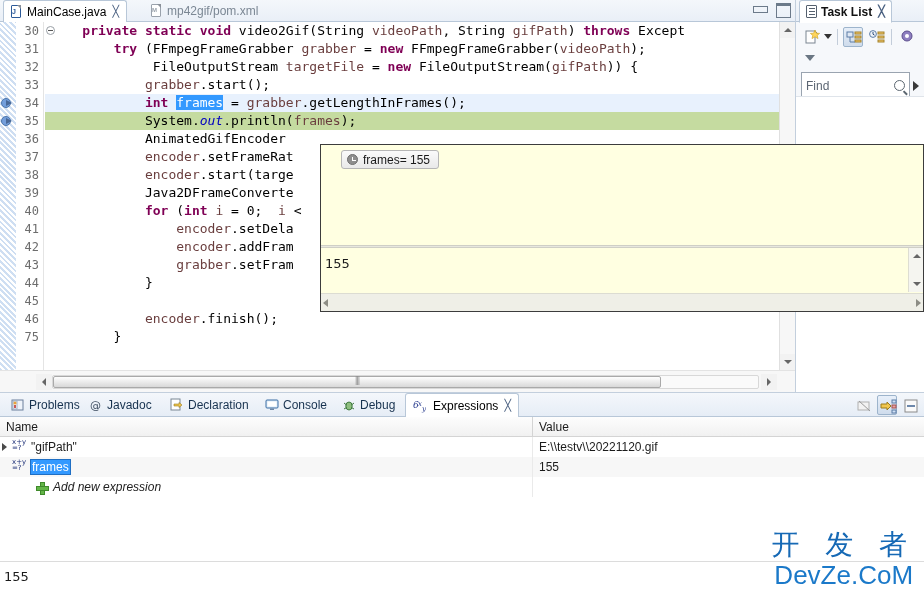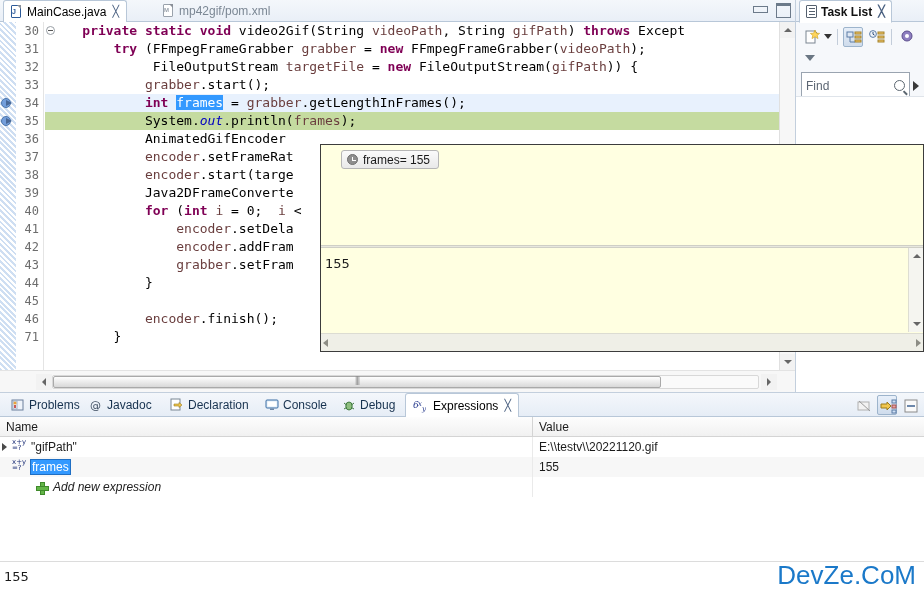--- a/index.html
+++ b/index.html
@@ -171,21 +171,21 @@
     display:flex; align-items:center; padding:0 4px;
     font-size:12px; color:#5c6673;
   }
   .mag { width:11px;height:11px; border:1.5px solid #5b6670; border-radius:50%; position:relative; margin-left:auto; }
   .mag:after { content:''; position:absolute; right:-4px; bottom:-3px; width:5px;height:1.5px; background:#5b6670; transform:rotate(45deg); }
   .tri-rt { width:0;height:0;border-top:5px solid transparent;border-bottom:5px solid transparent;border-left:6px solid #3a3a3a; }
   #tl-body { background:#ffffff; position:absolute; left:0; right:0; top:96px; bottom:0; border-top:1px solid #dfe4ea; }
 
   
   #popup {
-    position:absolute; left:320px; top:144px; width:604px; height:208px;
+    position:absolute; left:320px; top:144px; width:604px; height:168px;
     background:#ffffe1; border:1px solid #3c3c3c;
     z-index:40;
   }
   #pop-upper { position:absolute; left:0; top:0; right:0; height:100px; background:#ffffe1; }
   #pop-tip {
     position:absolute; left:20px; top:5px; height:19px;
     display:flex; align-items:center; gap:5px; padding:0 8px 0 5px;
     background:linear-gradient(to bottom,#fafafa,#e9e9e9);
     border:1px solid #b6b6b6; border-radius:3px;
     font-size:12px; color:#1a1a1a; white-space:nowrap;
@@ -277,21 +277,21 @@
 
     <div id="editor-tabbar">
       <div class="etab active" style="left:3px;">
         <span class="ficon java">
           <span class="pg"></span>
             <span class="lt">J</span>
         </span>
         <span>MainCase.java</span>
         <span class="tabclose">╳</span>
       </div>
-      <div class="etab inactive" style="left:156px;">
+      <div class="etab inactive" style="left:144px;">
         <span class="ficon xml">
           <span class="pg"></span>
             <span class="lt">M</span>
         </span>
         <span>mp42gif/pom.xml</span>
       </div>
       <div id="win-btns">
         <span class="wbtn min"></span>
         <span class="wbtn max"></span>
       </div>
@@ -319,21 +319,21 @@
           <div class="lnum" style="top: 126px;">37</div>
           <div class="lnum" style="top: 144px;">38</div>
           <div class="lnum" style="top: 162px;">39</div>
           <div class="lnum" style="top: 180px;">40</div>
           <div class="lnum" style="top: 198px;">41</div>
           <div class="lnum" style="top: 216px;">42</div>
           <div class="lnum" style="top: 234px;">43</div>
           <div class="lnum" style="top: 252px;">44</div>
           <div class="lnum" style="top: 270px;">45</div>
           <div class="lnum" style="top: 288px; margin-left: 18px;">46</div>
-          <div class="lnum" style="top: 306px;">71</div>
+          <div class="lnum" style="top: 306px;">75</div>
         </div>
       <div id="codelines"><div class="cline">    <span class="kw">private</span> <span class="kw">static</span> <span class="kw">void</span> video2Gif(String <span class="lv">videoPath</span>, String <span class="lv">gifPath</span>) <span class="kw">throws</span> Except</div><div class="cline">        <span class="kw">try</span> (FFmpegFrameGrabber <span class="lv">grabber</span> = <span class="kw">new</span> FFmpegFrameGrabber(<span class="lv">videoPath</span>);</div><div class="cline">             FileOutputStream <span class="lv">targetFile</span> = <span class="kw">new</span> FileOutputStream(<span class="lv">gifPath</span>)) {</div><div class="cline">            <span class="lv">grabber</span>.start();</div><div class="cline sel">            <span class="kw">int</span> <span class="hl">frames</span> = <span class="lv">grabber</span>.getLengthInFrames();</div><div class="cline exec">            System.<span class="fld">out</span>.println(<span class="lv">frames</span>);</div><div class="cline">            AnimatedGifEncoder</div><div class="cline">            <span class="lv">encoder</span>.setFrameRat</div><div class="cline">            <span class="lv">encoder</span>.start(targe</div><div class="cline">            Java2DFrameConverte</div><div class="cline">            <span class="kw">for</span> (<span class="kw">int</span> <span class="lv">i</span> = 0;  <span class="lv">i</span> &lt;</div><div class="cline">                <span class="lv">encoder</span>.setDela</div><div class="cline">                <span class="lv">encoder</span>.addFram</div><div class="cline">                <span class="lv">grabber</span>.setFram</div><div class="cline">            }</div><div class="cline"></div><div class="cline">            <span class="lv">encoder</span>.finish();</div><div class="cline">        }</div></div>
     <div class="fold" style="top: 4px;"></div>
       </div>
 
     <div id="code-vscroll">
       <div class="sarrow up">
           <i></i>
         </div>
       <div class="sarrow dn" style="position:absolute;bottom:0;">
@@ -565,17 +565,18 @@
             <div class="ecell val"></div>
           </div>
         </div>
     </div>
 
     <div id="status-bar">
       <div id="status-text">155</div>
     </div>
 
     <div id="watermark">
+      <div id="wm-cn">开 发 者</div>
       <div id="wm-en">DevZe.CoM</div>
     </div>
   </div>
 
 </div>
 
 </body></html>

